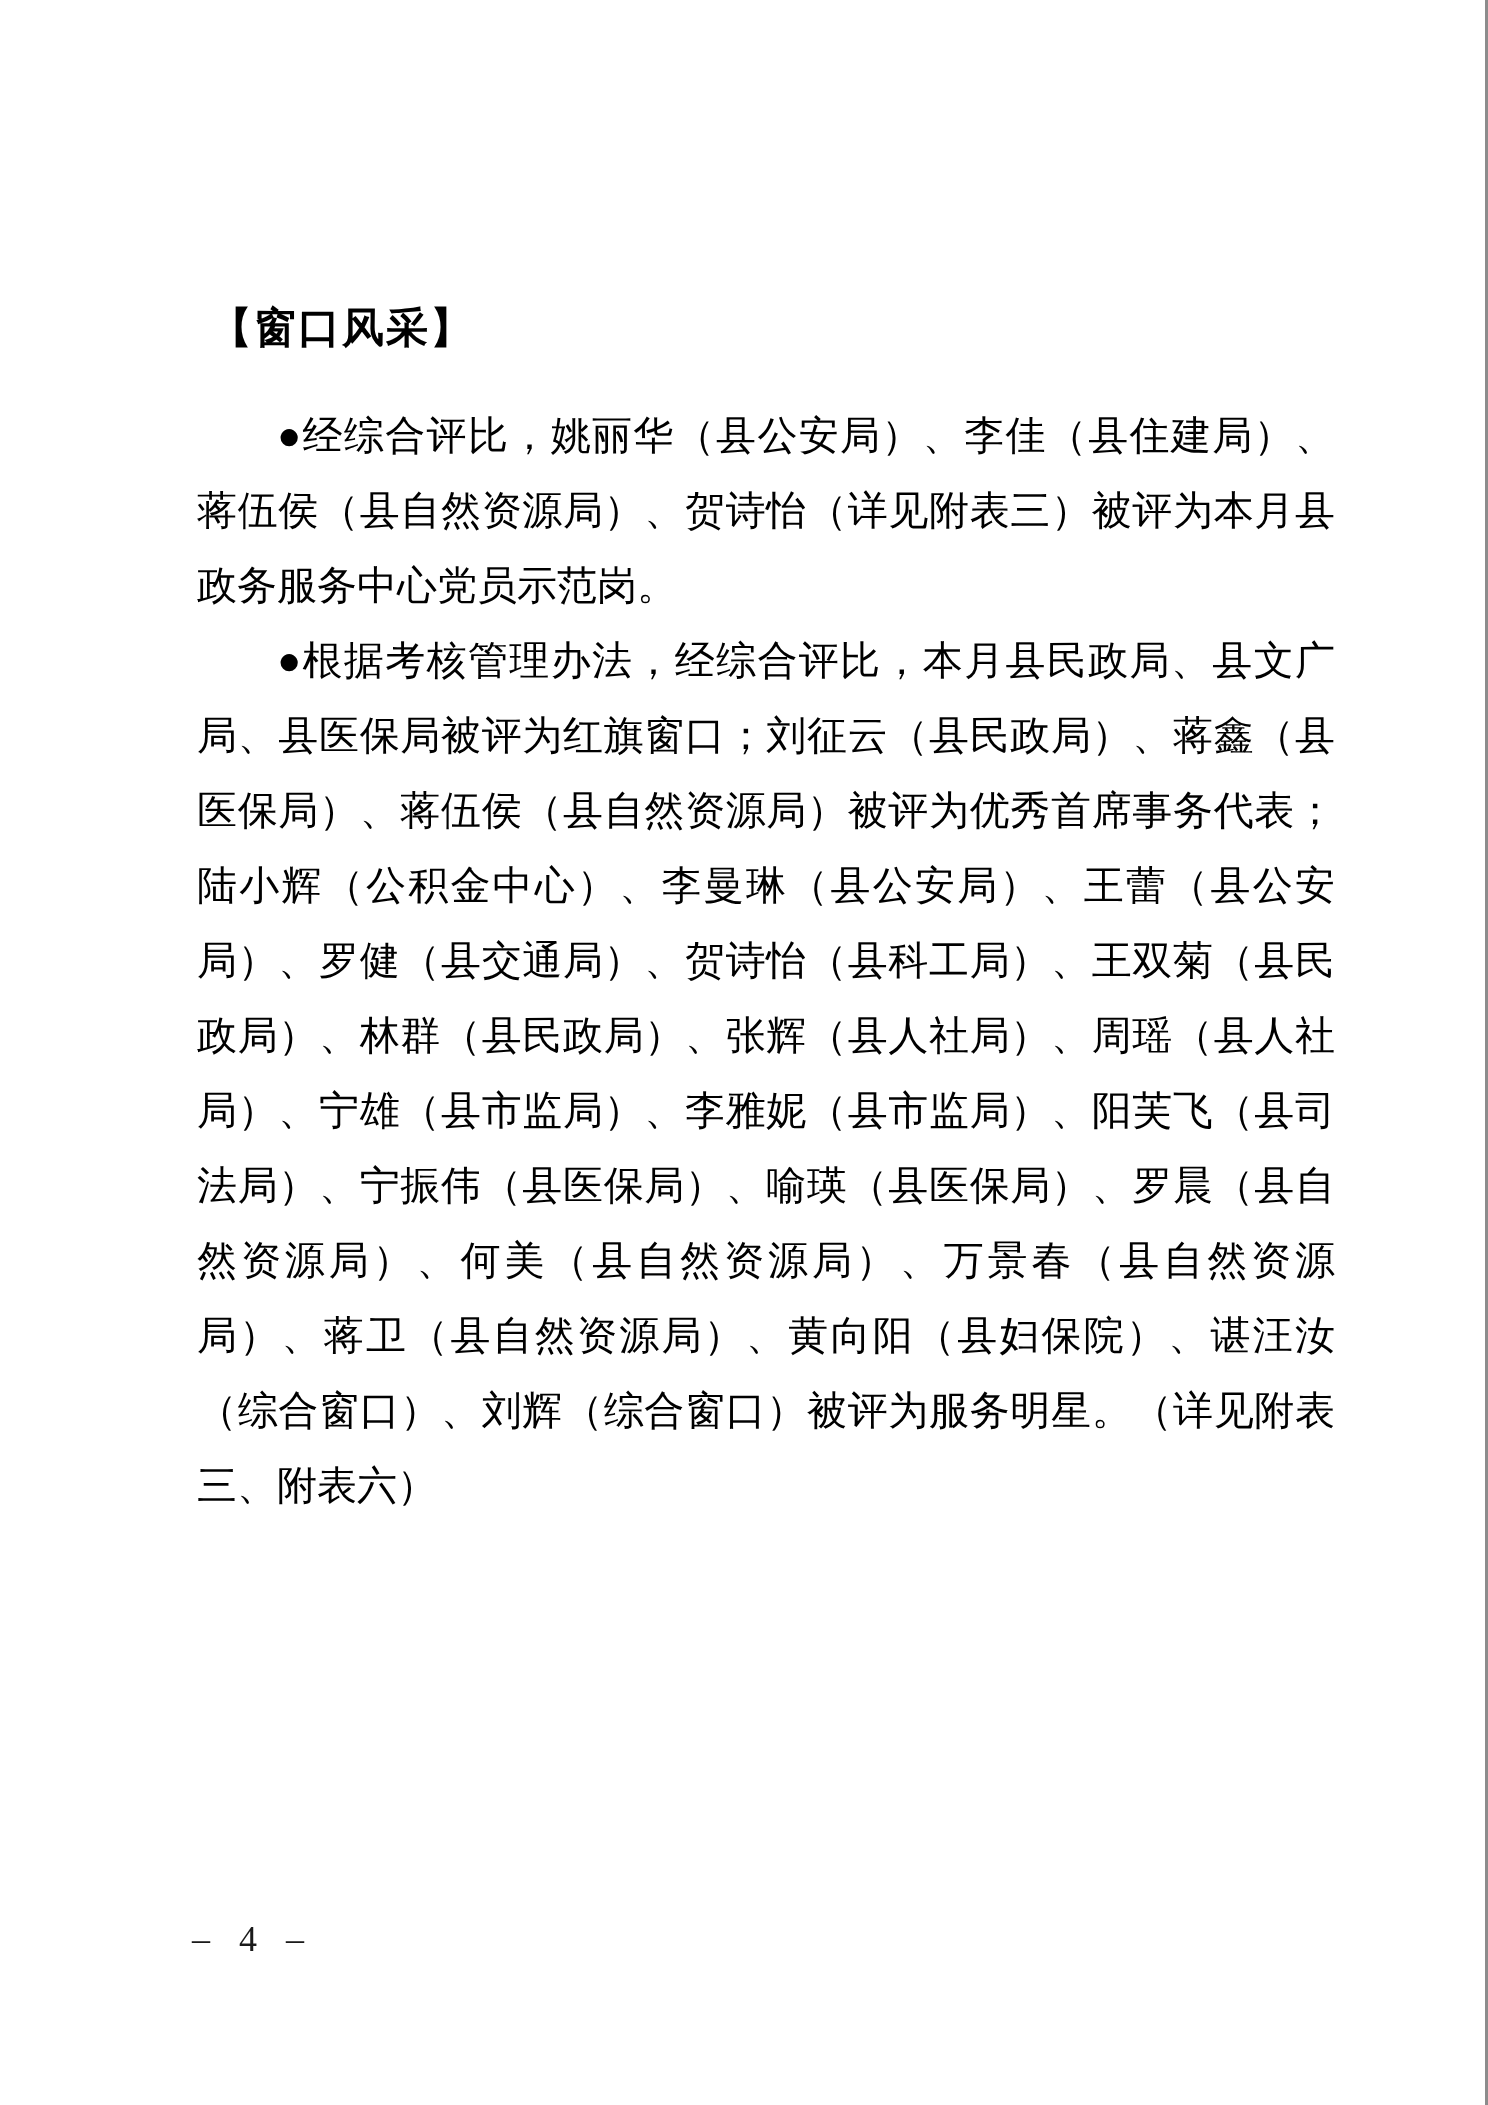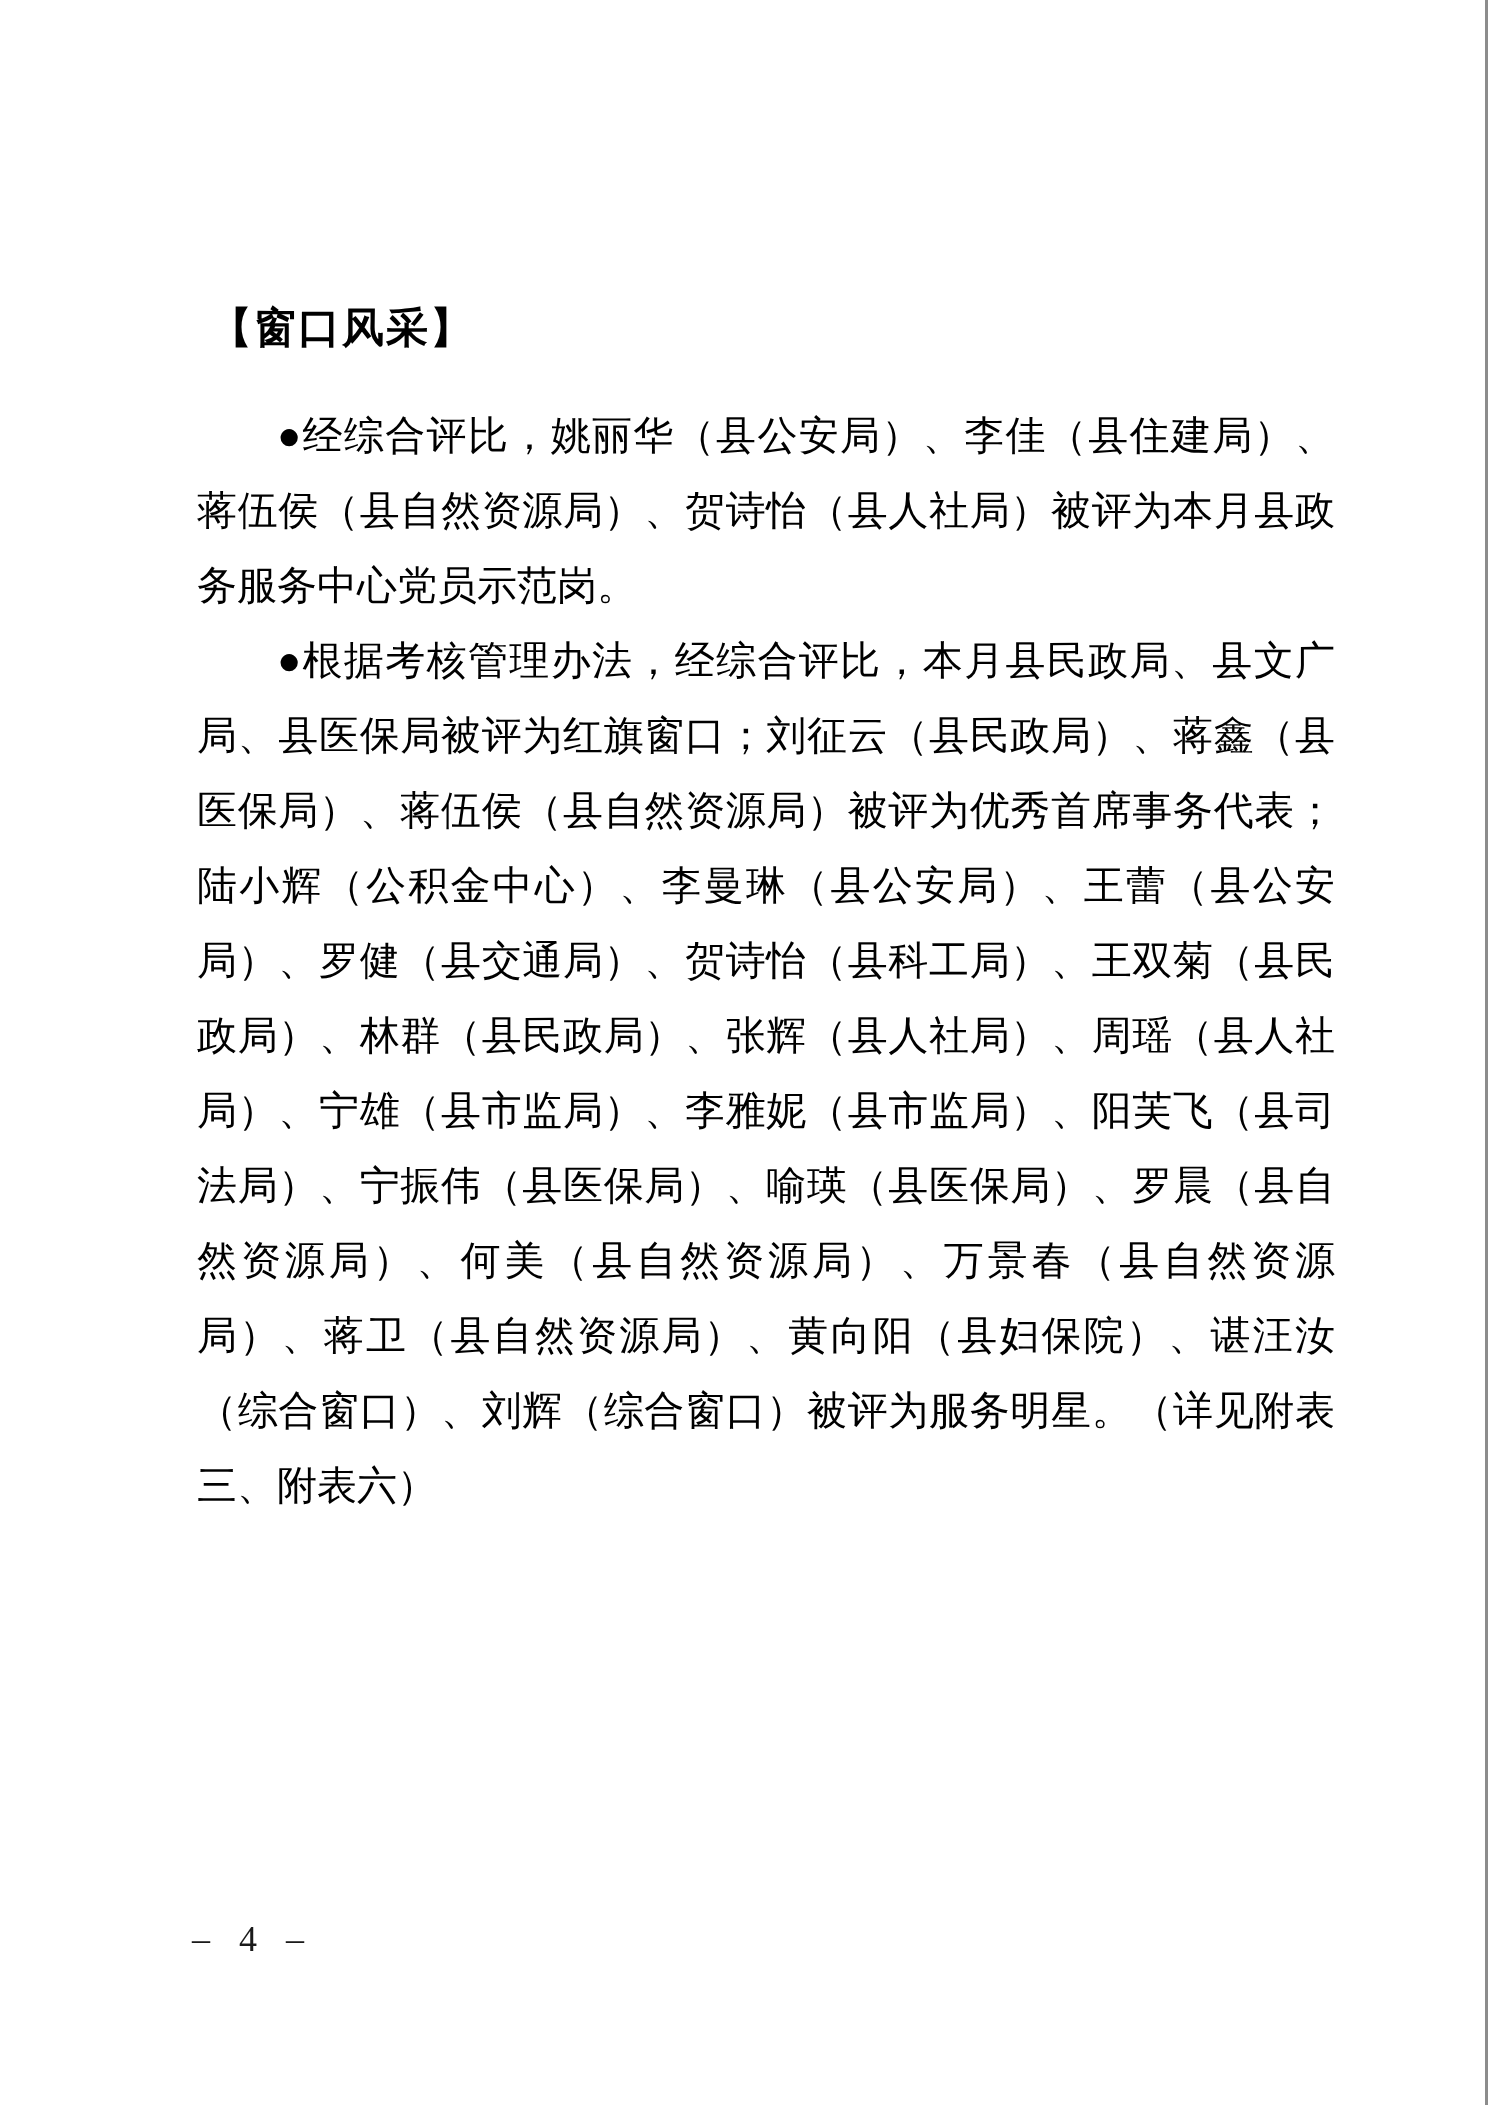--- a/index.html
+++ b/index.html
@@ -64,21 +64,21 @@
   }
 </style>
 </head>
 <body>
 
 <div class="page">
 
   <div class="section-title">【窗口风采】</div>
 
   <div class="body-text">
-    <p>●经综合评比，姚丽华（县公安局）、李佳（县住建局）、蒋伍侯（县自然资源局）、贺诗怡（县人社局）被评为本月县政务服务中心党员示范岗。</p>
+    <p>●经综合评比，姚丽华（县公安局）、李佳（县住建局）、蒋伍侯（县自然资源局）、贺诗怡（详见附表三）被评为本月县政务服务中心党员示范岗。</p>
     <p>●根据考核管理办法，经综合评比，本月县民政局、县文广局、县医保局被评为红旗窗口；刘征云（县民政局）、蒋鑫（县医保局）、蒋伍侯（县自然资源局）被评为优秀首席事务代表；陆小辉（公积金中心）、李曼琳（县公安局）、王蕾（县公安局）、罗健（县交通局）、贺诗怡（县科工局）、王双菊（县民政局）、林群（县民政局）、张辉（县人社局）、周瑶（县人社局）、宁雄（县市监局）、李雅妮（县市监局）、阳芙飞（县司法局）、宁振伟（县医保局）、喻瑛（县医保局）、罗晨（县自然资源局）、何美（县自然资源局）、万景春（县自然资源局）、蒋卫（县自然资源局）、黄向阳（县妇保院）、谌汪汝（综合窗口）、刘辉（综合窗口）被评为服务明星。（详见附表三、附表六）</p>
   </div>
 
   <div class="page-number">– 4 –</div>
 
   <div class="page-right-border"></div>
 
 </div>
 
 </body></html>

